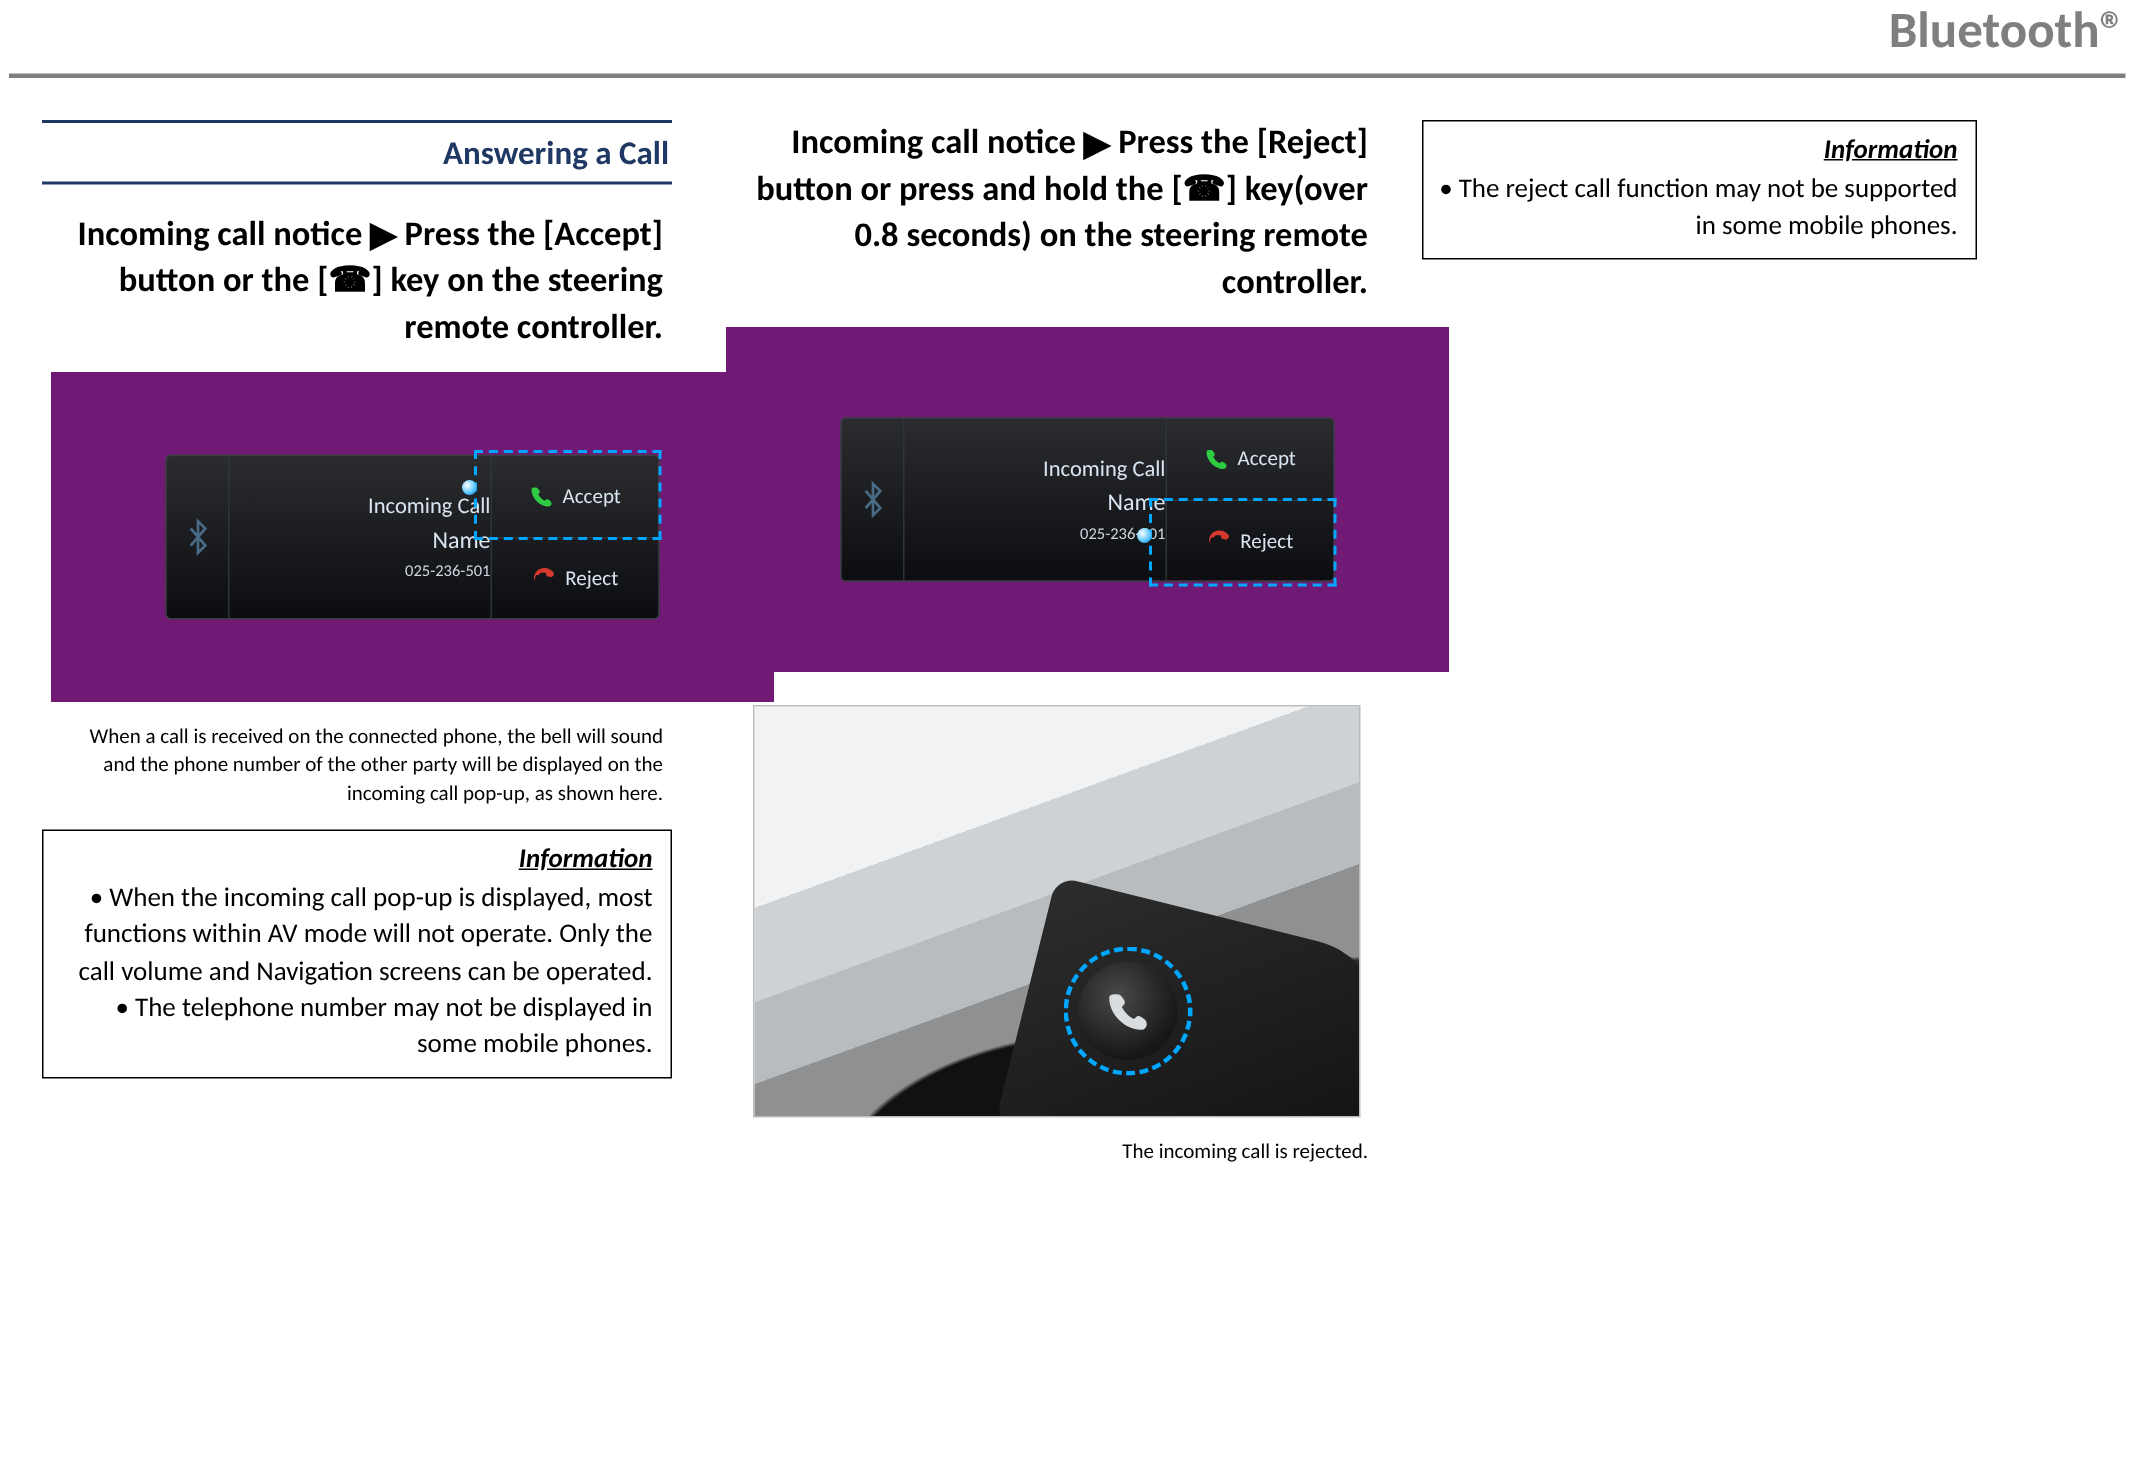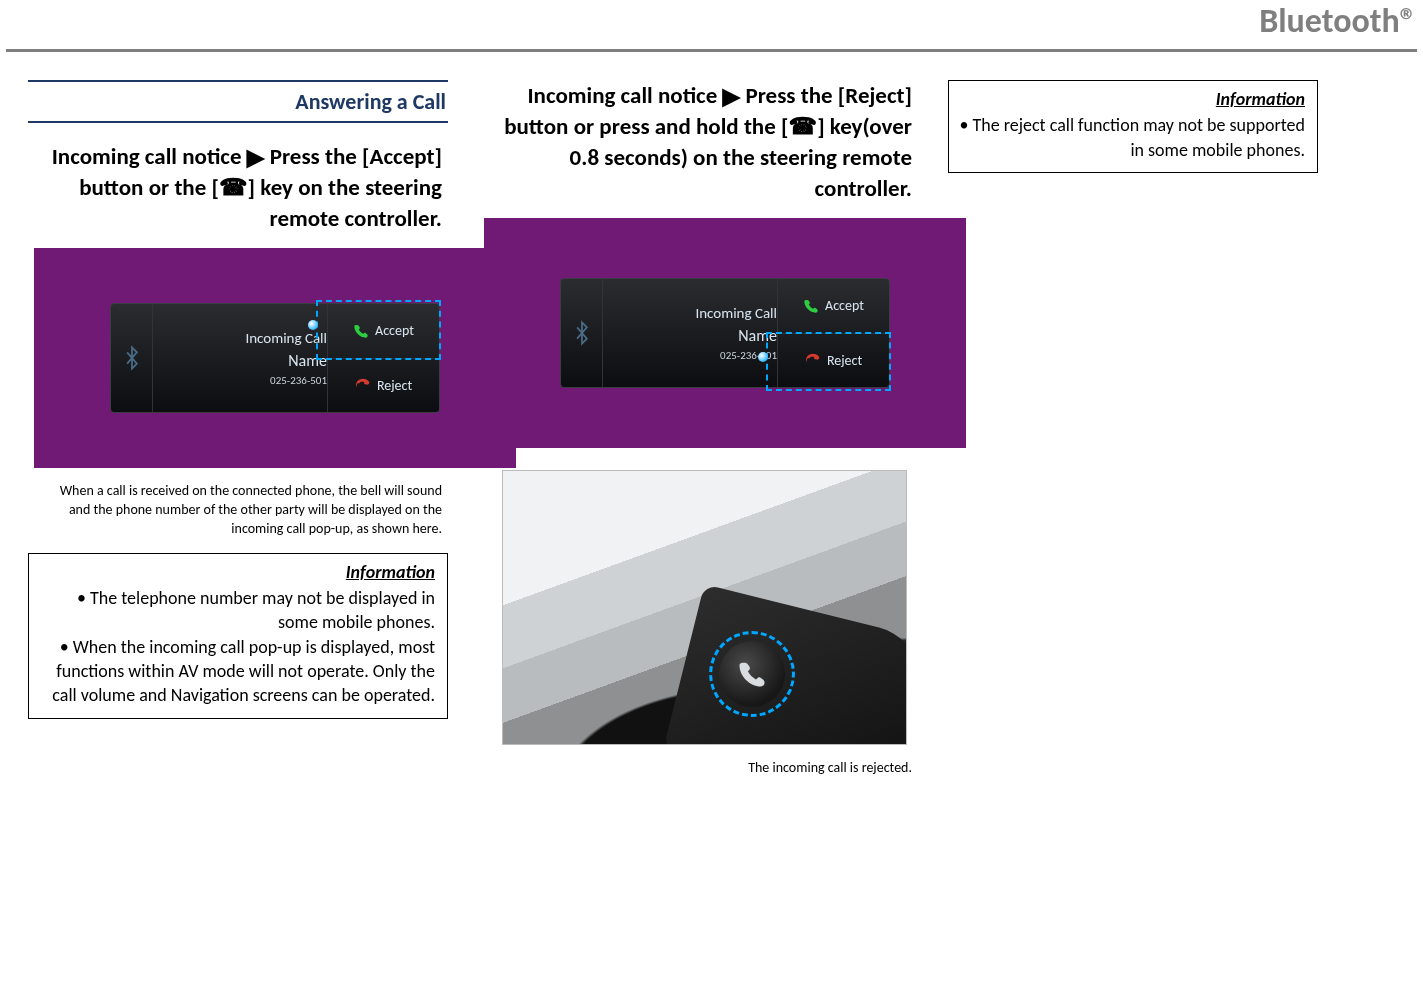--- a/index.html
+++ b/index.html
@@ -226,22 +226,22 @@
             <span>Reject</span>
           </div>
         </div>
       </div>
     </div>
 
     <p class="body-text">When a call is received on the connected phone, the bell will sound and the phone number of the other party will be displayed on the incoming call pop-up, as shown here.</p>
 
     <div class="info-box">
       <div class="info-title">Information</div>
+      <div>• When the incoming call pop-up is displayed, most functions within AV mode will not operate. Only the call volume and Navigation screens can be operated.</div>
       <div>• The telephone number may not be displayed in some mobile phones.</div>
-      <div>• When the incoming call pop-up is displayed, most functions within AV mode will not operate. Only the call volume and Navigation screens can be operated.</div>
     </div>
   </div>
 
   <div class="col mid">
 
     <p class="instr">
       <span>Incoming call notice</span>
       <span class="tri">▶</span>
       <span>Press the [Reject] button or press and hold the [</span><span class="phone">☎</span><span>] key(over 0.8 seconds) on the steering remote controller.</span>
     </p>

